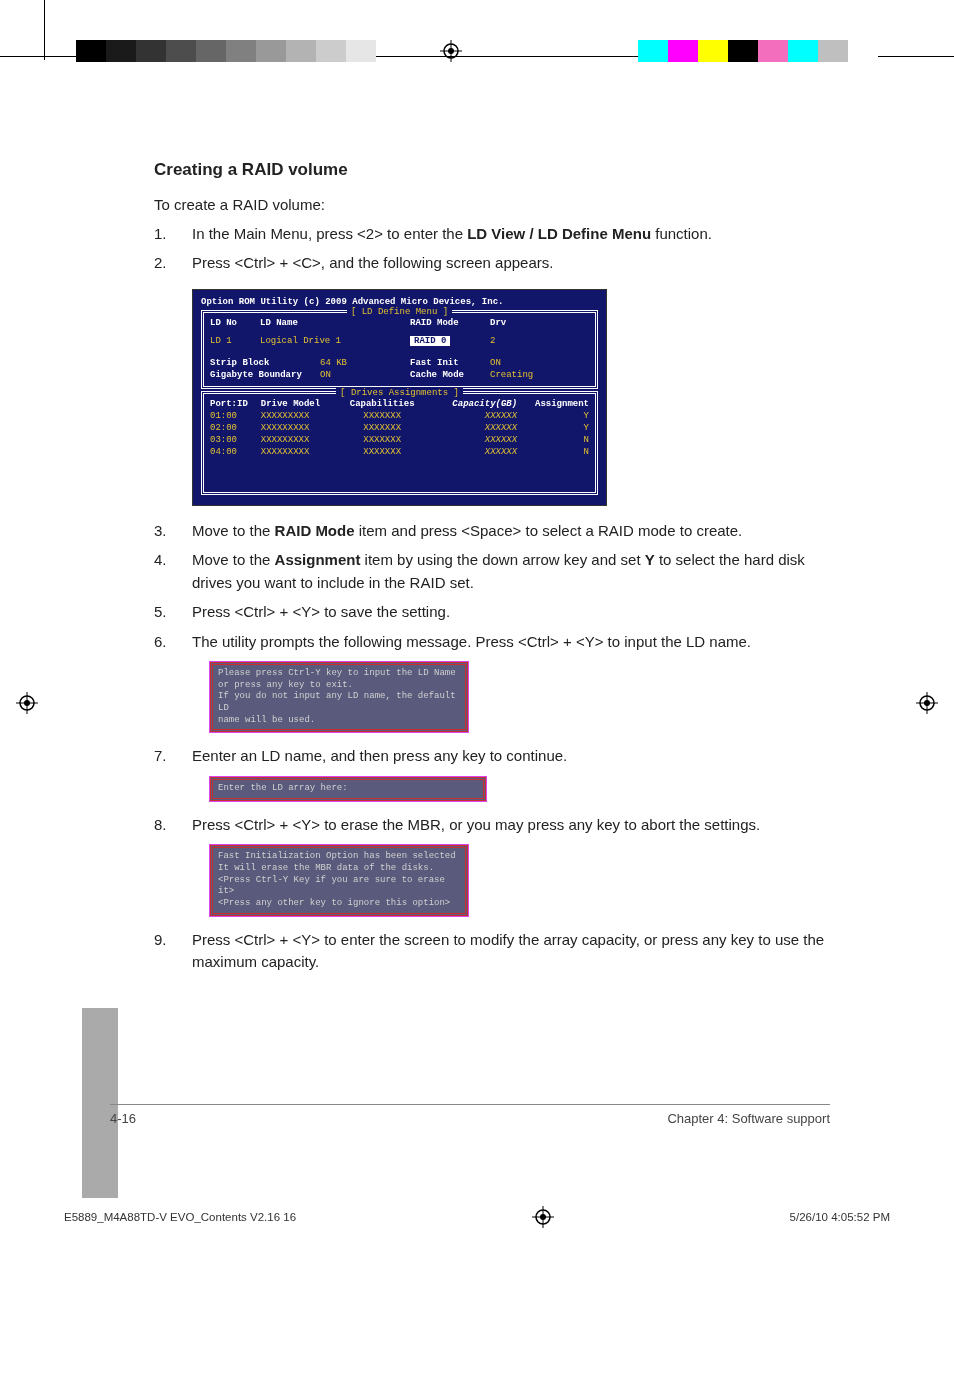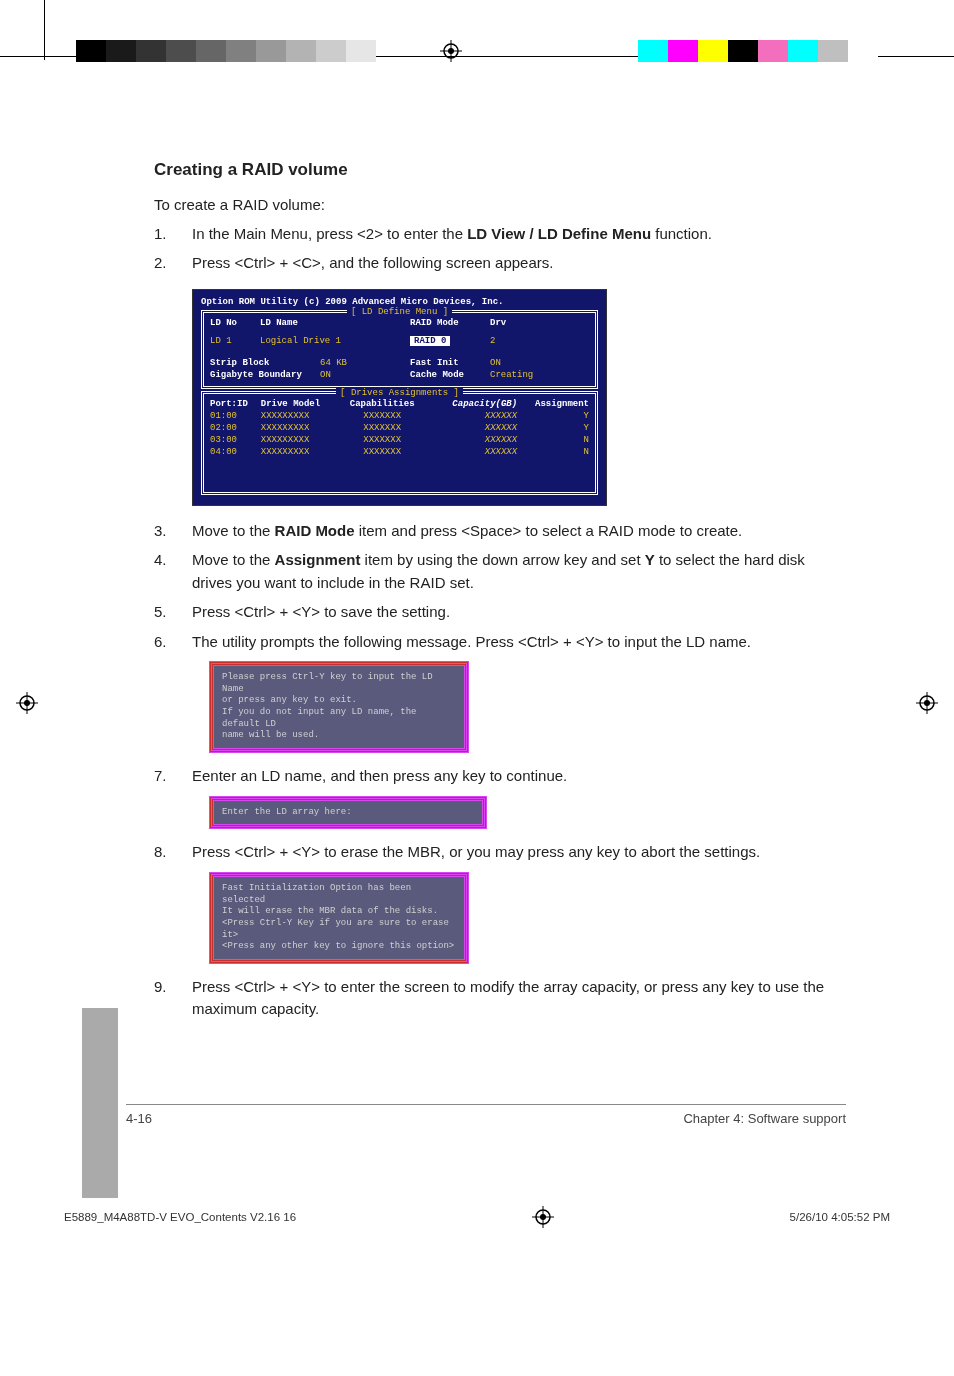--- a/index.html
+++ b/index.html
@@ -170,33 +170,33 @@
   .drives-table .drow span:nth-child(4){ width: 94px; text-align: right; font-style: italic; }
   .drives-table .drow span:nth-child(5){ width: 74px; text-align: right; }
 
   .prompt-box {
     width: 260px;
     margin: 8px 0 12px 55px;
     font-family: "Courier New", monospace;
     font-size: 9px;
     background: #5a5a7c;
     color: #d0d0d0;
-    border: 5px solid #d946ef;
+    border: 1px solid #d946ef;
     outline: 3px double #c83030;
     outline-offset: -4px;
     padding: 6px 8px;
     line-height: 1.3;
     box-sizing: border-box;
   }
   .prompt-box.wider { width: 278px; }
 
   .footer {
     position: absolute;
     bottom: 138px;
-    left: 126px;
+    left: 110px;
     width: 720px;
     font-size: 13px;
     color: #444;
   }
   .footer-line {
     border-top: 1px solid #888;
     margin-bottom: 6px;
   }
   .footer-row {
     display: flex;

